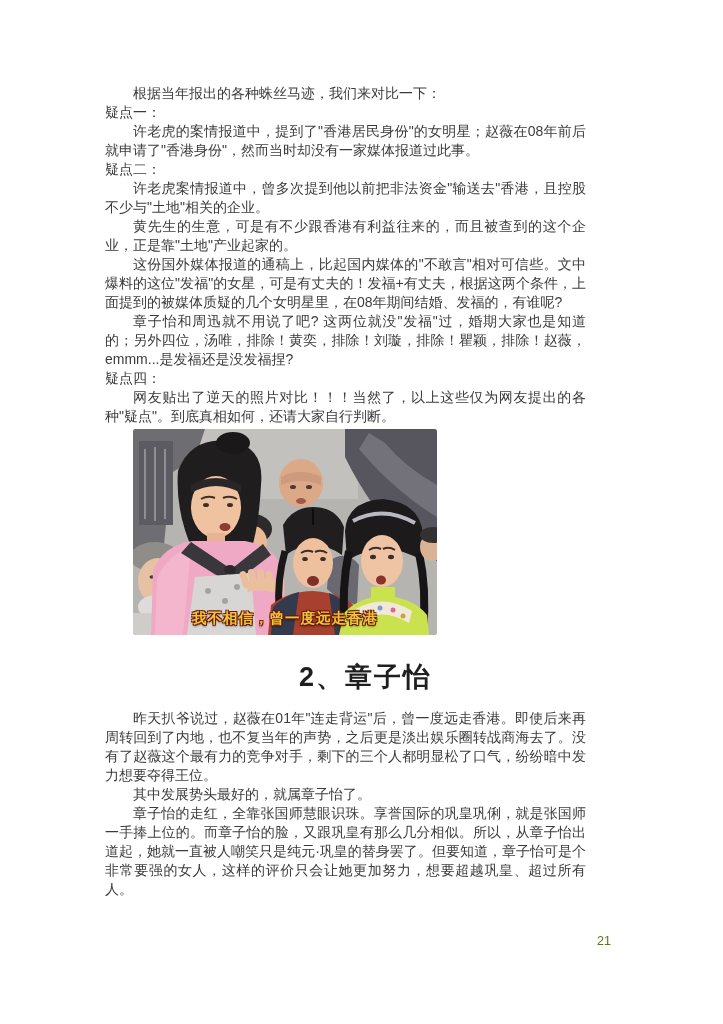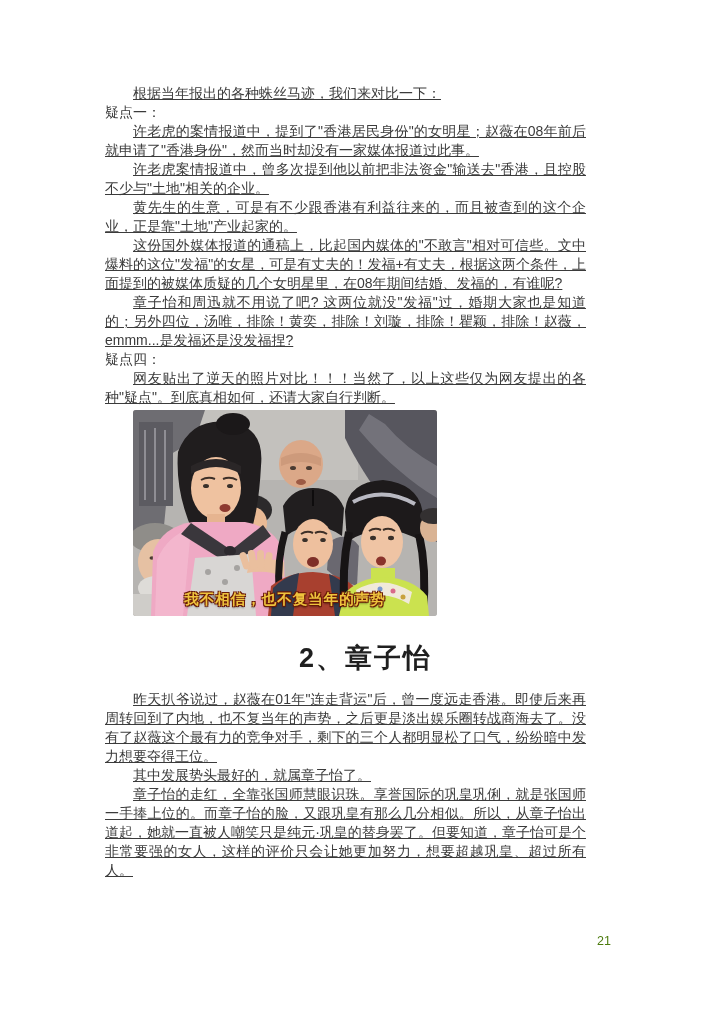--- a/index.html
+++ b/index.html
@@ -13,21 +13,21 @@
   .content {
     position:absolute;
     left:105px; top:84px;
     width:481px;
     font-size:14px;
     line-height:19px;
     color:#3b3b3b;
     text-align:justify;
   }
   .content p { margin:0; }
-  .content p.indent { text-indent:2em;text-decoration:underline; }
+  .content p.indent { text-indent:2em; }
 
   figure.photo {
     margin:3px 0 0 28px;
     padding:0;
     position:relative;
     width:304px; height:206px;
     border-radius:3px;
     overflow:hidden;
     background:#b6b4b1;
   }
@@ -68,20 +68,21 @@
 <body>
 
 <div class="page">
   <div class="content">
 
     <div>
 
     <p class="para indent">根据当年报出的各种蛛丝马迹，我们来对比一下：</p>
         <p class="para">疑点一：</p>
         <p class="para indent">许老虎的案情报道中，提到了"香港居民身份"的女明星；赵薇在08年前后就申请了"香港身份"，然而当时却没有一家媒体报道过此事。</p>
+        <p class="para">疑点二：</p>
         <p class="para indent">许老虎案情报道中，曾多次提到他以前把非法资金"输送去"香港，且控股不少与"土地"相关的企业。</p>
         <p class="para indent">黄先生的生意，可是有不少跟香港有利益往来的，而且被查到的这个企业，正是靠"土地"产业起家的。</p>
         <p class="para indent">这份国外媒体报道的通稿上，比起国内媒体的"不敢言"相对可信些。文中爆料的这位"发福"的女星，可是有丈夫的！发福+有丈夫，根据这两个条件，上面提到的被媒体质疑的几个女明星里，在08年期间结婚、发福的，有谁呢?</p>
         <p class="para indent">章子怡和周迅就不用说了吧? 这两位就没"发福"过，婚期大家也是知道的；另外四位，汤唯，排除！黄奕，排除！刘璇，排除！瞿颖，排除！赵薇，emmm...是发福还是没发福捏?</p>
         <p class="para">疑点四：</p>
         <p class="para indent">网友贴出了逆天的照片对比！！！当然了，以上这些仅为网友提出的各种"疑点"。到底真相如何，还请大家自行判断。</p>
       </div>
 
     <figure class="photo">
       <svg width="304" height="206" viewBox="0 0 304 206" xmlns="http://www.w3.org/2000/svg">
@@ -183,21 +184,21 @@
           <circle cx="247" cy="179" r="2.5" fill="#7a9ad0"></circle>
           <circle cx="260" cy="181" r="2.5" fill="#d86a8a"></circle>
           <circle cx="270" cy="187" r="2.5" fill="#c8a23e"></circle>
         </g>
 
         <g>
           <ellipse cx="299" cy="118" rx="12" ry="14" fill="#d9b394"></ellipse>
           <ellipse cx="300" cy="106" rx="13" ry="8" fill="#333031"></ellipse>
         </g>
       </svg>
-      <figcaption class="photo-subtitle">我不相信，也不复当年的声势</figcaption>
+      <figcaption class="photo-subtitle">我不相信，曾一度远走香港</figcaption>
     </figure>
 
     <h2 class="heading">2、章子怡</h2>
 
     <div>
 
     <p class="para indent">昨天扒爷说过，赵薇在01年"连走背运"后，曾一度远走香港。即使后来再周转回到了内地，也不复当年的声势，之后更是淡出娱乐圈转战商海去了。没有了赵薇这个最有力的竞争对手，剩下的三个人都明显松了口气，纷纷暗中发力想要夺得王位。</p>
         <p class="para indent">其中发展势头最好的，就属章子怡了。</p>
         <p class="para indent">章子怡的走红，全靠张国师慧眼识珠。享誉国际的巩皇巩俐，就是张国师一手捧上位的。而章子怡的脸，又跟巩皇有那么几分相似。所以，从章子怡出道起，她就一直被人嘲笑只是纯元·巩皇的替身罢了。但要知道，章子怡可是个非常要强的女人，这样的评价只会让她更加努力，想要超越巩皇、超过所有人。</p>
       </div>

